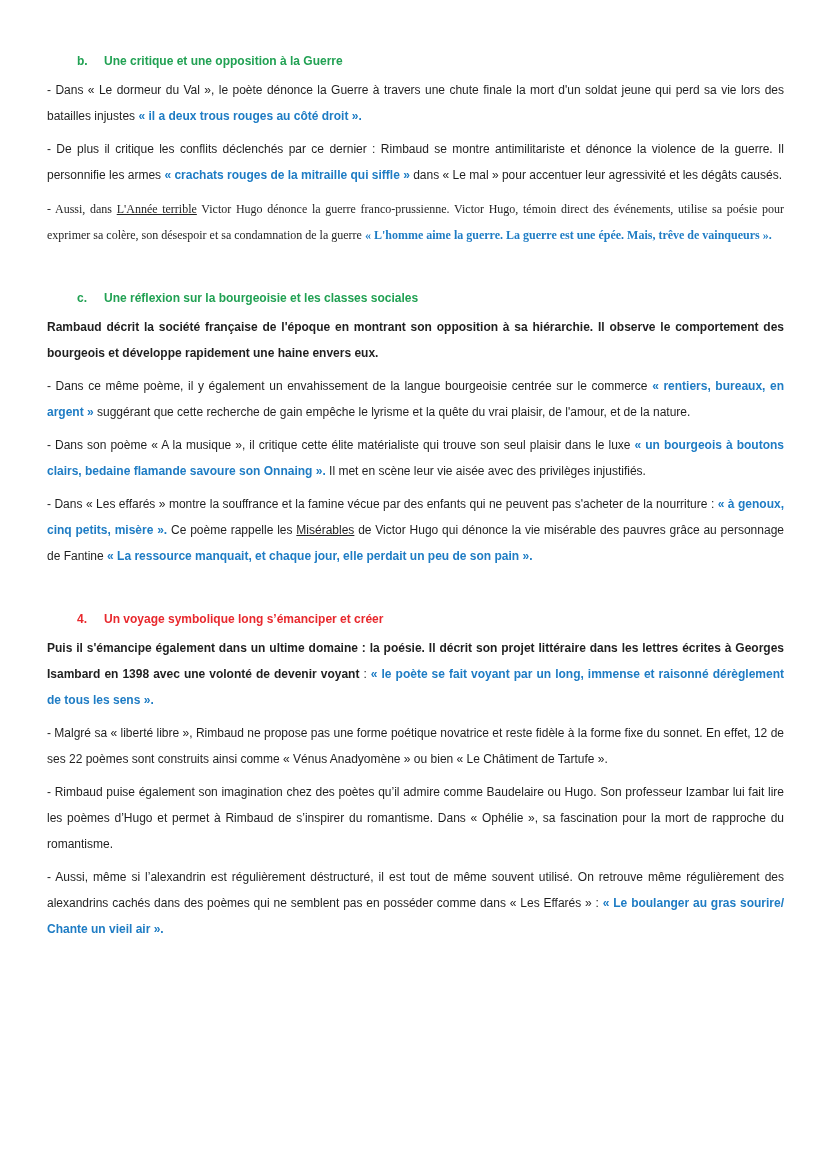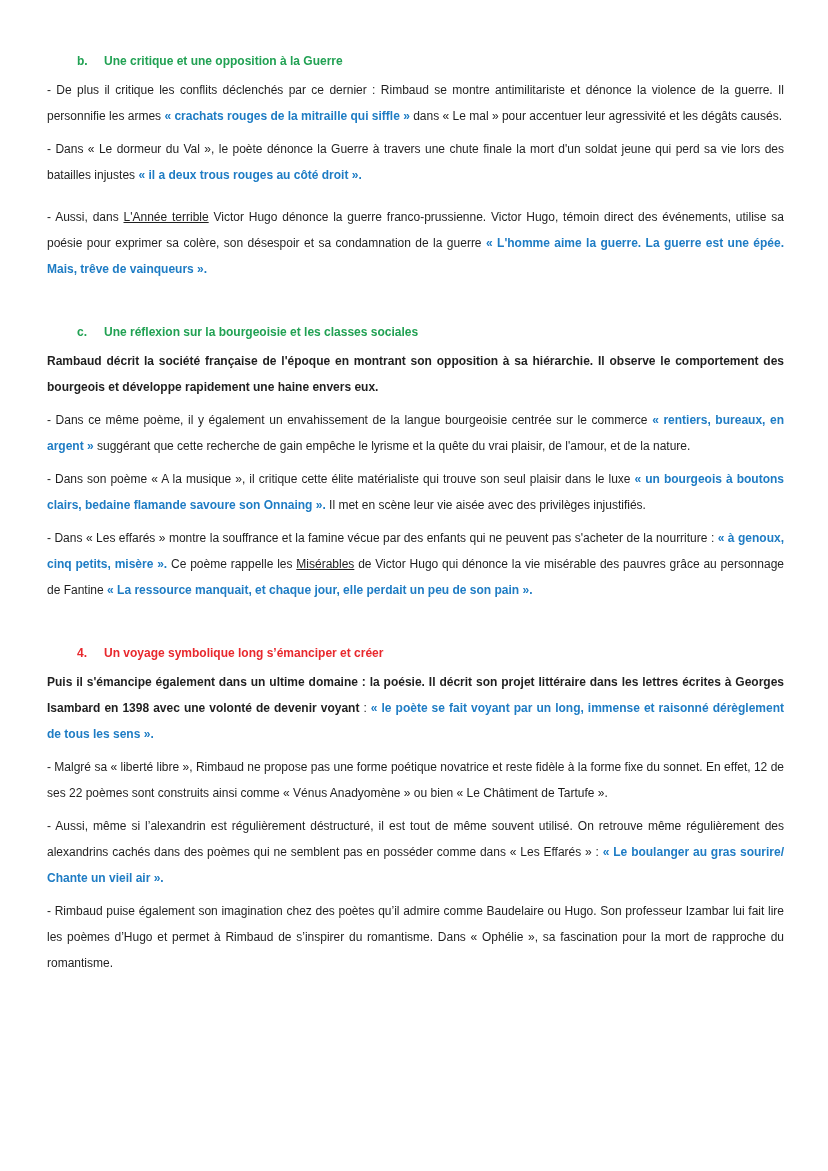--- a/index.html
+++ b/index.html
@@ -20,21 +20,21 @@
     color: var(--ink, #1f1f1f);
   }
   .doc-body { width: 737px; }
 
   .para {
     margin: 0 0 7px 0;
     line-height: 26px;
     text-align: justify;
     color: var(--ink, #1f1f1f);
   }
-  .para.spaced { margin-top: 16px; }
+  .para.spaced { margin-top: 8px; font-family: Liberation Serif, serif; }
   .para .rn { font-weight: normal; }
   .para .rb { font-weight: bold; }
   .para .rq { font-weight: bold; color: var(--quote-blue, #1e7cc4); }
   .para .ru { text-decoration: underline; }
 
   .heading {
     margin: 4px 0 3px 0;
     line-height: 26px;
     font-weight: bold;
     padding-left: 30px;
@@ -48,29 +48,29 @@
   .heading.red   { color: var(--head-red, #e8282d); }
 
   .empty-line { height: 26px; }
 </style>
 </head>
 <body>
 
 <div class="page">
   <div class="doc-body">
       <div class="heading green"><span class="marker">b.</span><span>Une critique et une opposition à la Guerre</span></div>
+      <p class="para"><span class="rn">- Dans « Le dormeur du Val », le poète dénonce la Guerre à travers une chute finale la mort d'un soldat jeune qui perd sa vie lors des batailles injustes </span><span class="rq">« il a deux trous rouges au côté droit ».</span></p>
       <p class="para"><span class="rn">- De plus il critique les conflits déclenchés par ce dernier : Rimbaud se montre antimilitariste et dénonce la violence de la guerre. Il personnifie les armes </span><span class="rq">« crachats rouges de la mitraille qui siffle »</span><span class="rn"> dans « Le mal » pour accentuer leur agressivité et les dégâts causés.</span></p>
-      <p class="para"><span class="rn">- Dans « Le dormeur du Val », le poète dénonce la Guerre à travers une chute finale la mort d'un soldat jeune qui perd sa vie lors des batailles injustes </span><span class="rq">« il a deux trous rouges au côté droit ».</span></p>
       <p class="para spaced"><span class="rn">- Aussi, dans </span><span class="ru">L'Année terrible</span><span class="rn"> Victor Hugo dénonce la guerre franco-prussienne. Victor Hugo, témoin direct des événements, utilise sa poésie pour exprimer sa colère, son désespoir et sa condamnation de la guerre </span><span class="rq">« L'homme aime la guerre. La guerre est une épée. Mais, trêve de vainqueurs ».</span></p>
       <div class="empty-line"></div>
       <div class="heading green"><span class="marker">c.</span><span>Une réflexion sur la bourgeoisie et les classes sociales</span></div>
       <p class="para"><span class="rb">Rambaud décrit la société française de l'époque en montrant son opposition à sa hiérarchie. Il observe le comportement des bourgeois et développe rapidement une haine envers eux.</span></p>
       <p class="para"><span class="rn">- Dans ce même poème, il y également un envahissement de la langue bourgeoisie centrée sur le commerce </span><span class="rq">« rentiers, bureaux, en argent »</span><span class="rn"> suggérant que cette recherche de gain empêche le lyrisme et la quête du vrai plaisir, de l'amour, et de la nature.</span></p>
       <p class="para"><span class="rn">- Dans son poème « A la musique », il critique cette élite matérialiste qui trouve son seul plaisir dans le luxe </span><span class="rq">« un bourgeois à boutons clairs, bedaine flamande savoure son Onnaing ».</span><span class="rn"> Il met en scène leur vie aisée avec des privilèges injustifiés.</span></p>
       <p class="para"><span class="rn">- Dans « Les effarés » montre la souffrance et la famine vécue par des enfants qui ne peuvent pas s'acheter de la nourriture : </span><span class="rq">« à genoux, cinq petits, misère ».</span><span class="rn"> Ce poème rappelle les </span><span class="ru">Misérables</span><span class="rn"> de Victor Hugo qui dénonce la vie misérable des pauvres grâce au personnage de Fantine </span><span class="rq">« La ressource manquait, et chaque jour, elle perdait un peu de son pain ».</span></p>
       <div class="empty-line"></div>
       <div class="heading red"><span class="marker">4.</span><span>Un voyage symbolique long s’émanciper et créer</span></div>
       <p class="para"><span class="rb">Puis il s'émancipe également dans un ultime domaine : la poésie. Il décrit son projet littéraire dans les lettres écrites à Georges Isambard en 1398 avec une volonté de devenir voyant</span><span class="rn"> : </span><span class="rq">« le poète se fait voyant par un long, immense et raisonné dérèglement de tous les sens ».</span></p>
       <p class="para"><span class="rn">- Malgré sa « liberté libre », Rimbaud ne propose pas une forme poétique novatrice et reste fidèle à la forme fixe du sonnet. En effet, 12 de ses 22 poèmes sont construits ainsi comme « Vénus Anadyomène » ou bien « Le Châtiment de Tartufe ».</span></p>
+      <p class="para"><span class="rn">- Rimbaud puise également son imagination chez des poètes qu’il admire comme Baudelaire ou Hugo. Son professeur Izambar lui fait lire les poèmes d’Hugo et permet à Rimbaud de s’inspirer du romantisme. Dans « Ophélie », sa fascination pour la mort de rapproche du romantisme.</span></p>
       <p class="para"><span class="rn">- Aussi, même si l’alexandrin est régulièrement déstructuré, il est tout de même souvent utilisé. On retrouve même régulièrement des alexandrins cachés dans des poèmes qui ne semblent pas en posséder comme dans « Les Effarés » : </span><span class="rq">« Le boulanger au gras sourire/ Chante un vieil air ».</span></p>
-      <p class="para"><span class="rn">- Rimbaud puise également son imagination chez des poètes qu’il admire comme Baudelaire ou Hugo. Son professeur Izambar lui fait lire les poèmes d’Hugo et permet à Rimbaud de s’inspirer du romantisme. Dans « Ophélie », sa fascination pour la mort de rapproche du romantisme.</span></p>
     </div>
 </div>
 
 </body></html>

